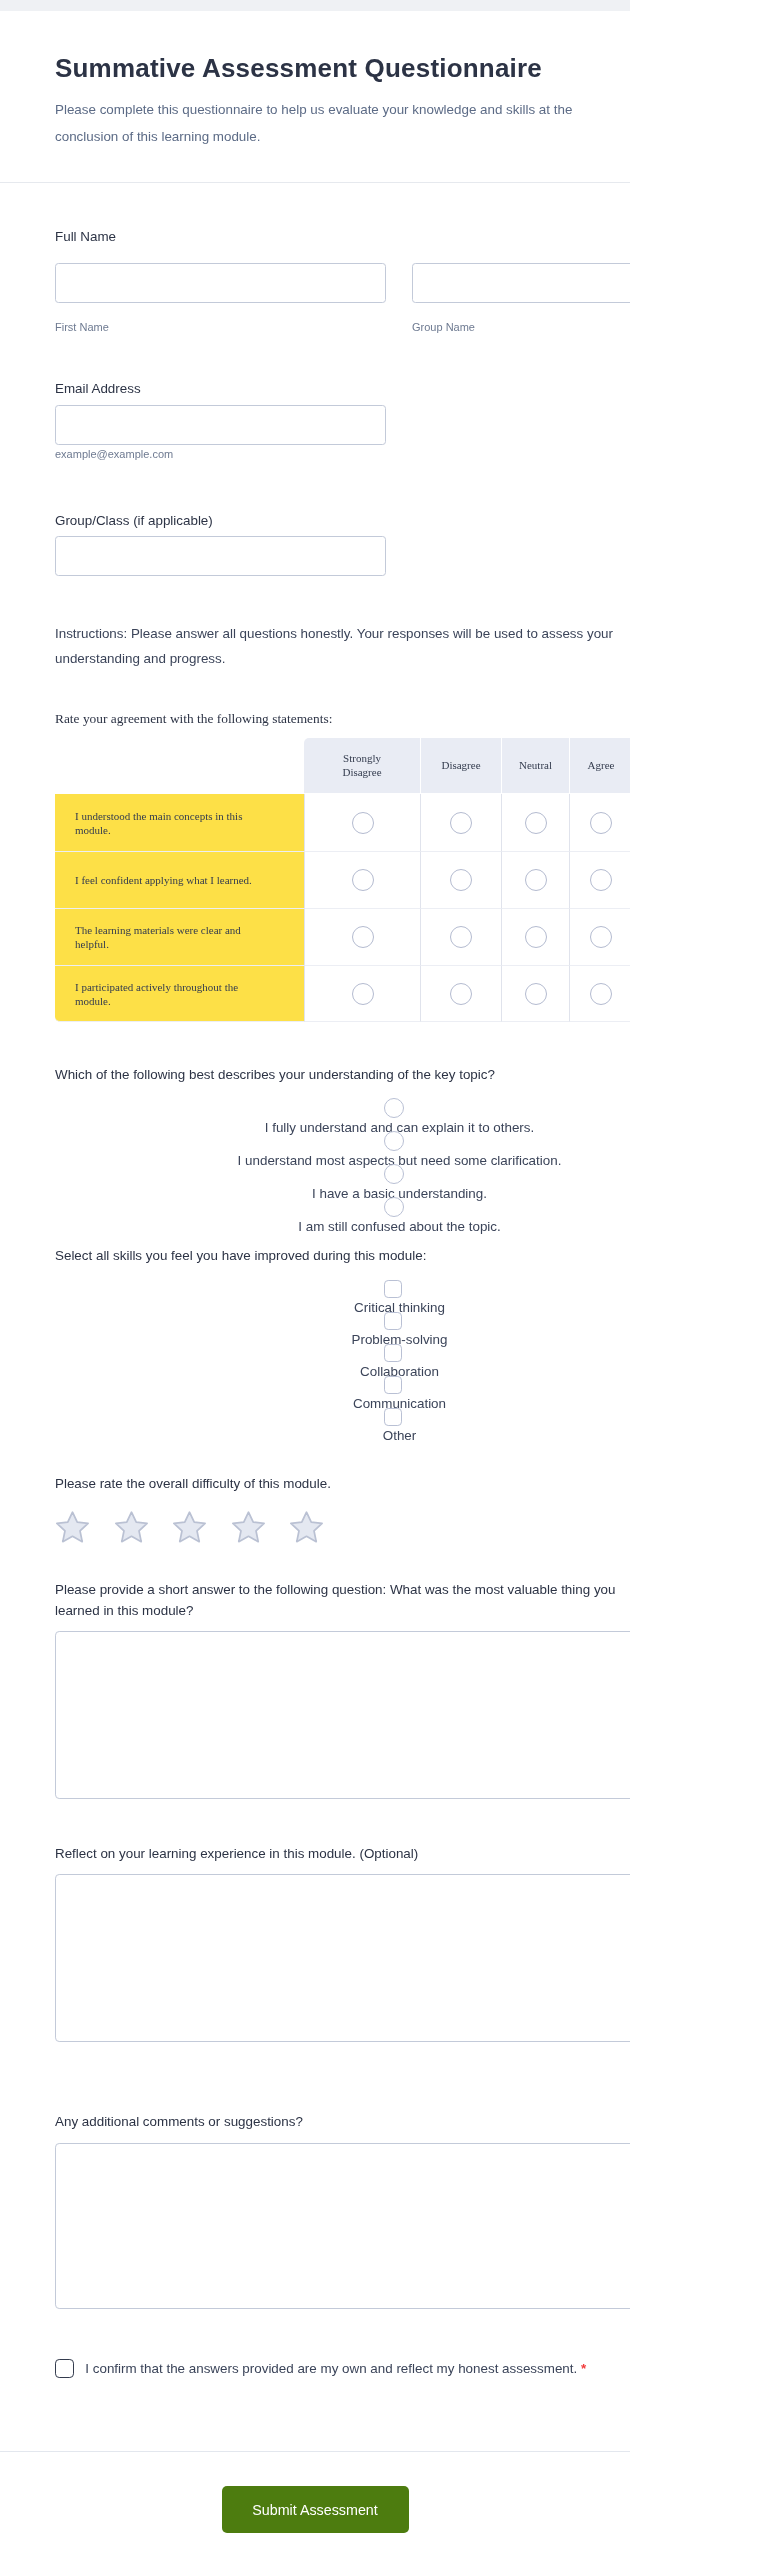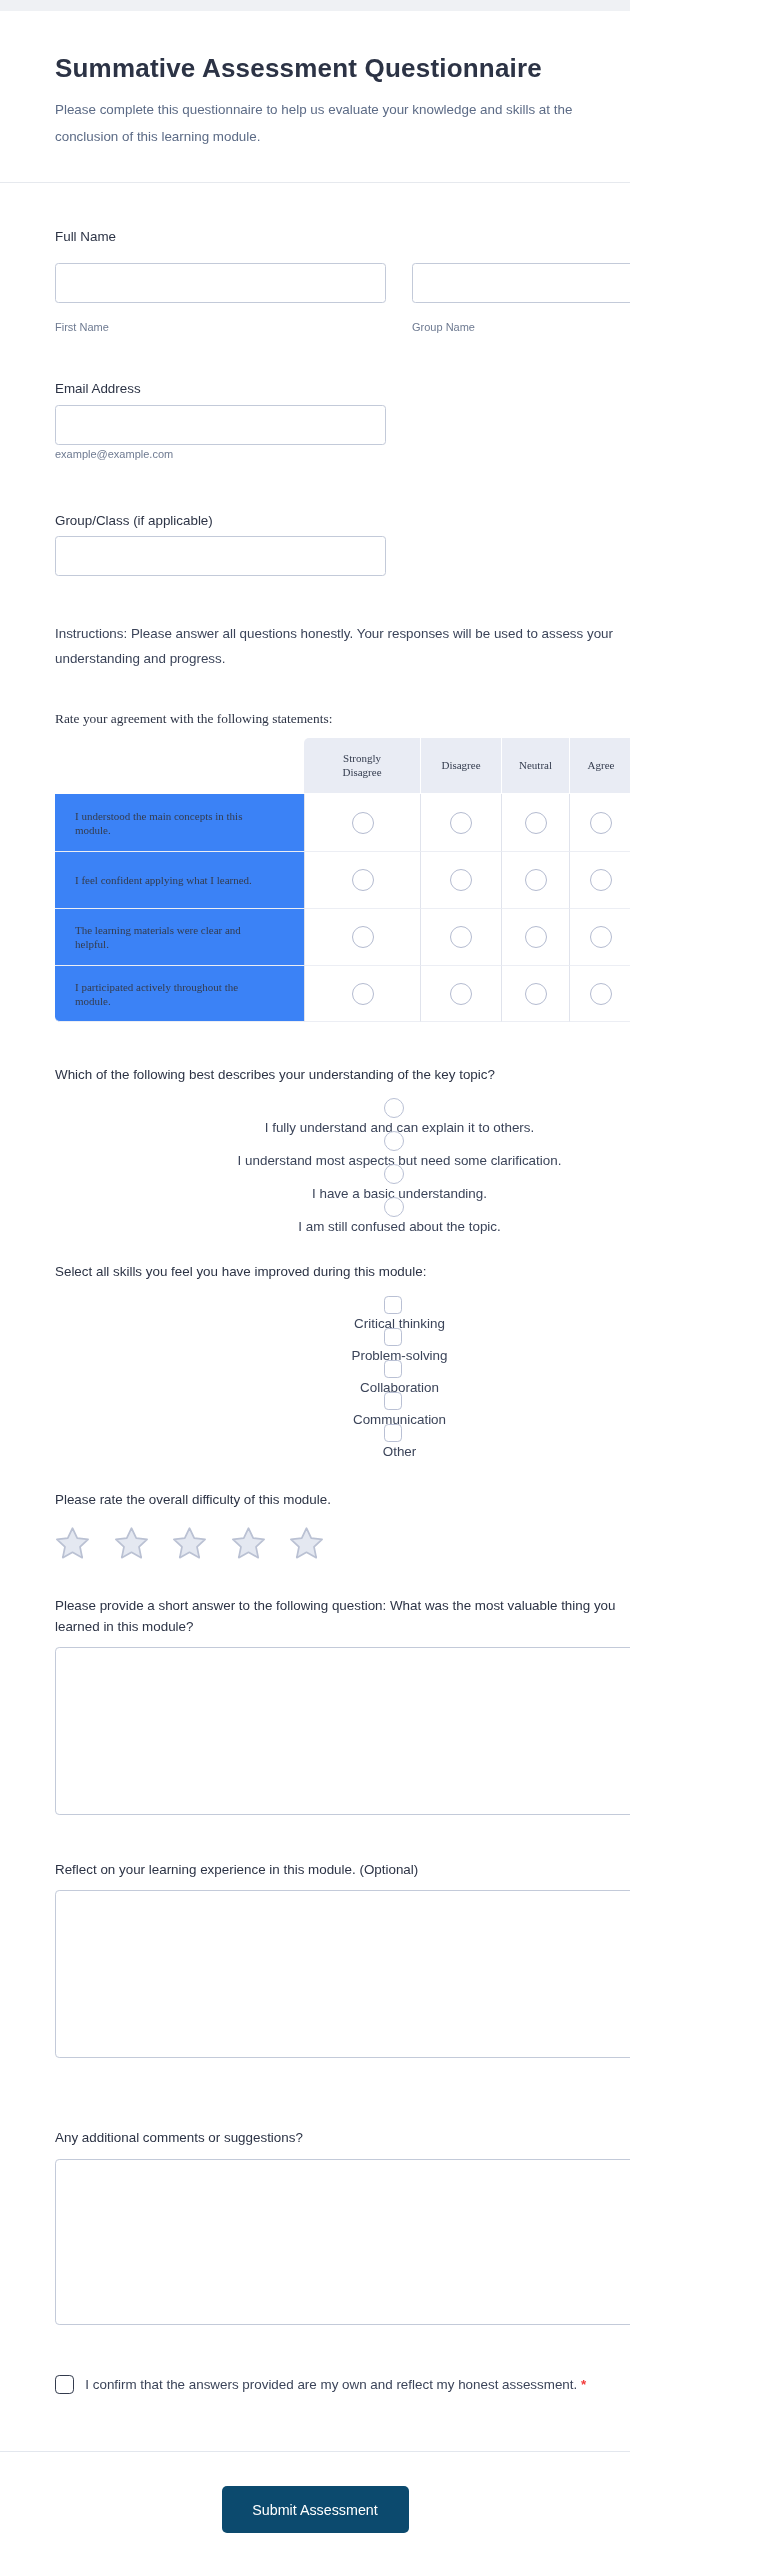--- a/index.html
+++ b/index.html
@@ -40,35 +40,35 @@
 
   .q-matrix { margin-top:39px;font-family:Liberation Serif, serif; }
   .matrix { margin-top:10px; width:689px; }
   .m-row { display:grid; grid-template-columns:249px 116px 81px 68px 63px 113px; }
   .m-head-row { margin-bottom:1.7px; }
   .m-corner { background:transparent; }
   .m-head { height:55px; background:#e9ecf4; display:flex; align-items:center; justify-content:center; text-align:center; font-size:11px; color:#343c4e; border-left:1.7px solid #ffffff; }
   .m-head .t { max-width:59px; line-height:14.3px; }
   .m-head.first { border-left:none; border-top-left-radius:5px; }
   .m-head.last { border-top-right-radius:5px; }
-  .m-label { background:#3b82f6; display:flex; align-items:center; font-size:11px; line-height:14.3px; color:#343c4e; padding:8.4px 34px 8.4px 20px; }
+  .m-label { background:#fde047; display:flex; align-items:center; font-size:11px; line-height:14.3px; color:#343c4e; padding:8.4px 34px 8.4px 20px; }
   .m-cell { height:57px; background:#fff; display:flex; align-items:center; justify-content:center; border-left:0.8px solid #e0e3ec; }
   .m-body-row + .m-body-row .m-cell, .m-body-row + .m-body-row .m-label { border-top:0.8px solid #eceef4; }
   .m-body-row.last .m-cell, .m-body-row.last .m-label { border-bottom:0.8px solid #eceef4; }
   .m-body-row.last .m-label { border-bottom-left-radius:5px; }
   .m-radio { width:22px; height:22px; border:0.8px solid #b4bbd0; border-radius:50%; background:#fff; display:inline-block; cursor:pointer; }
 
   .q-radios { margin-top:44px; }
   .opt-list { margin-top:14.3px; }
   .opt-row { display:flex; align-items:center; height:22px; margin-bottom:11px; cursor:pointer;flex-direction:column; }
   .radio-circle { flex:0 0 auto; width:20px; height:20px; border:1.3px solid #b9c0d4; border-radius:50%; background:#fff; margin-right:11.8px; }
   .checkbox-square { flex:0 0 auto; width:18.5px; height:18.5px; border:1.3px solid #b9c0d4; border-radius:4.2px; background:#fff; margin-right:13.4px; }
   .option-label { font-size:13.4px; color:#3b4459; line-height:20px; }
 
-  .q-checks { margin-top:44px; }
+  .q-checks { margin-top:28px; }
   .q-checks .opt-list { margin-top:15px; }
   .q-checks .opt-row { margin-bottom:10px; }
 
   .q-stars { margin-top:45px; }
   .star-row { margin-top:17px; display:flex; align-items:center; }
   .star { width:35px; height:35px; margin-right:23.5px; cursor:pointer; }
 
   .q-textarea .section-label { max-width:588px; line-height:21px; }
   .q-short { margin-top:34px; }
   .q-reflect { margin-top:44px; }
@@ -76,21 +76,21 @@
   .ta-wrap { position:relative; margin-top:10px; width:689px; height:168px; }
   .q-comments .ta-wrap { height:166px; margin-top:11.8px; }
   .ta-wrap textarea { width:100%; height:100%; border:0.8px solid #c3cad9; border-radius:4.2px; resize:none; outline:none; font-family:"Liberation Sans", sans-serif; font-size:12.6px; color:#2c3345; padding:8.4px; background:#fff; }
   .resize-handle { position:absolute; right:3.4px; bottom:3.4px; width:9.2px; height:9.2px; background:linear-gradient(135deg, transparent 0 45%, #c6ccda 45% 52%, transparent 52% 72%, #c6ccda 72% 79%, transparent 79%); }
 
   .q-confirm { margin-top:49px; max-width:538px; font-size:13.4px; line-height:22px; color:#3b4459; }
   .confirm-box { display:inline-block; width:19.3px; height:19.3px; border:1.7px solid #333b4d; border-radius:4.2px; background:#fff; margin-right:11px; vertical-align:-5px; cursor:pointer; }
   .req-star { color:#f23c3c; font-weight:700; }
 
   .footer { position:absolute; left:0; right:0; top:2452px; bottom:0; background:#fff; display:flex; justify-content:center; }
-  .submit-btn { margin-top:34px; width:187px; height:47px; background:#0c4a6e; color:#fff; border:none; border-radius:5px; font-family:"Liberation Sans", sans-serif; font-size:14.3px; font-weight:500; cursor:pointer; }
+  .submit-btn { margin-top:34px; width:187px; height:47px; background:#4d7c0f; color:#fff; border:none; border-radius:5px; font-family:"Liberation Sans", sans-serif; font-size:14.3px; font-weight:500; cursor:pointer; }
 </style>
 </head>
 <body>
 
 <div class="page">
   <div class="top-strip"></div>
 
   <div class="card">
     <div class="form-header">
       <h1 class="form-title">Summative Assessment Questionnaire</h1>

